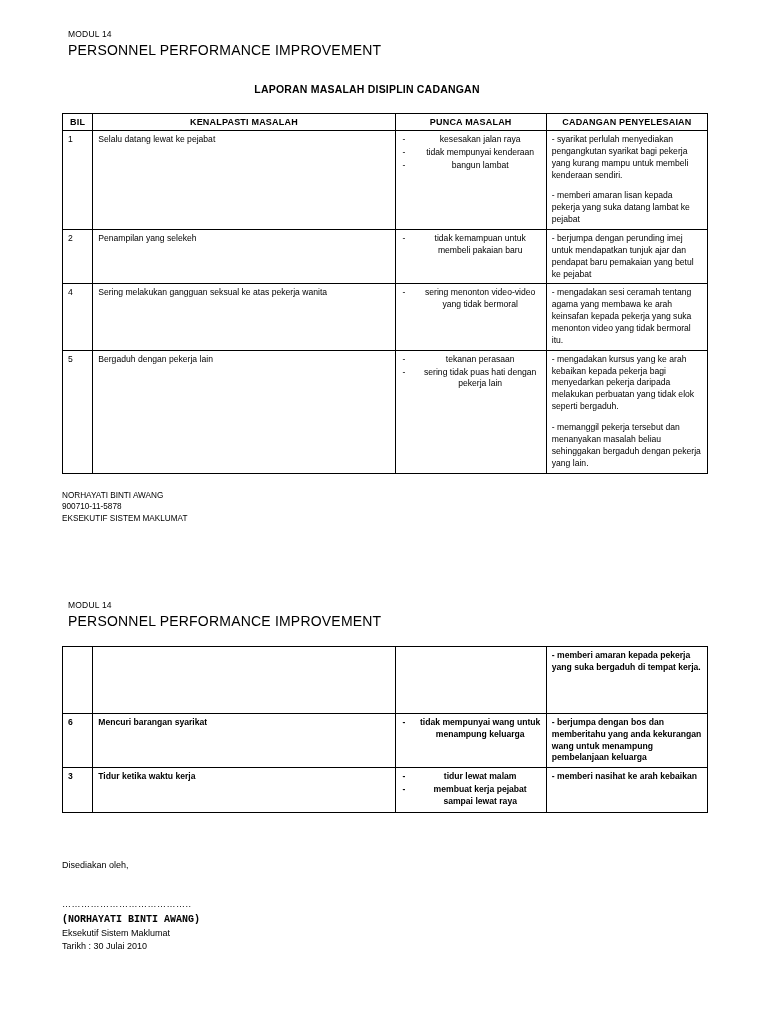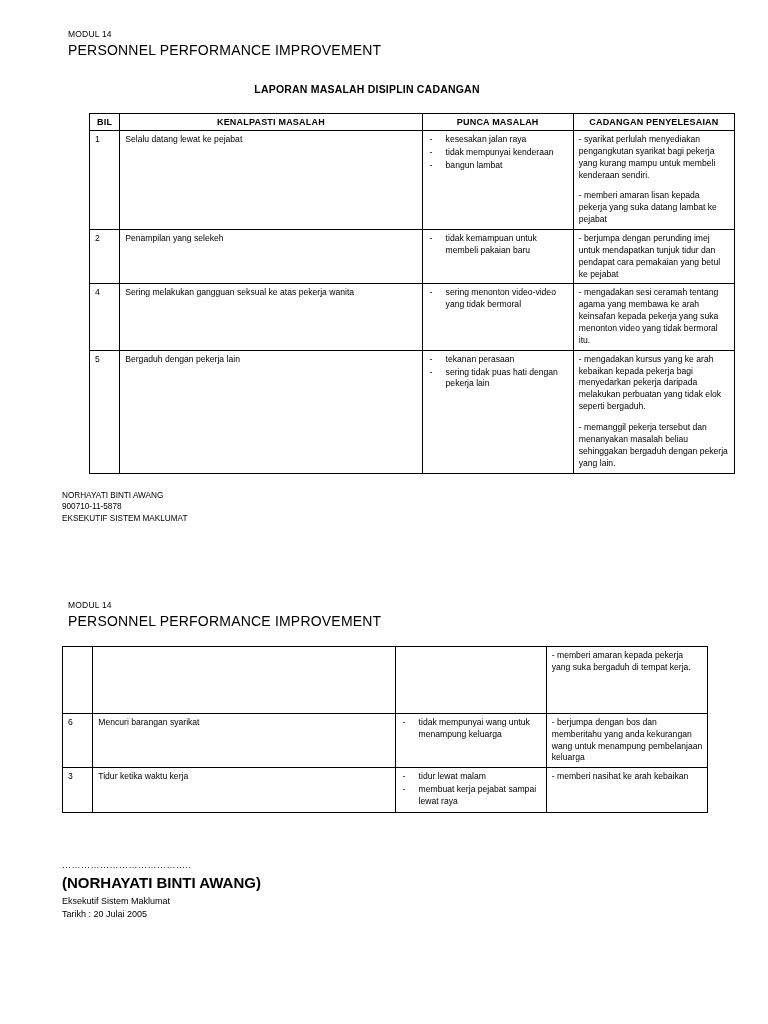--- a/index.html
+++ b/index.html
@@ -35,21 +35,20 @@
     font-weight: bold;
     font-size: 10.5px;
     margin-top: 22px;
     letter-spacing: 0.2px;
   }
   table.main {
     border-collapse: collapse;
     width: 646px;
     margin-top: 18px;
     table-layout: fixed;
-    margin-left: 27px;
   }
   table.main td, table.main th {
     border: 1px solid #000;
     vertical-align: top;
     padding: 3px 4px 3px 5px;
     font-size: 8.6px;
     line-height: 1.38;
   }
   table.main th {
     text-align: center;
@@ -60,20 +59,21 @@
   }
   .col-bil { width: 30px; }
   .col-ken { width: 300px; }
   .col-pun { width: 150px; }
   .col-cad { width: 160px; }
   td.bil { text-align: left; padding-left: 4px; }
   ul.dash {
     margin: 0;
     padding: 0;
     list-style: none;
+    text-align: center;
   }
   ul.dash li {
     position: relative;
     padding-left: 18px;
     margin-bottom: 1px;
     line-height: 1.38;
   }
   ul.dash li:before {
     content: "-";
     position: absolute;
@@ -96,34 +96,36 @@
     width: 646px;
     margin-top: 14px;
     table-layout: fixed;
   }
   table.main2 td {
     border: 1px solid #000;
     vertical-align: top;
     padding: 3px 4px 3px 5px;
     font-size: 8.6px;
     line-height: 1.38;
+    font-weight: bold;
   }
   .footer {
     margin-top: 46px;
     font-size: 9px;
     line-height: 1.5;
   }
   .footer .dots {
     letter-spacing: 0.5px;
     font-size: 9px;
     margin-top: 26px;
   }
   .footer .name {
     font-weight: bold;
-    font-size: 15px;
+    font-size: 10px;
+    font-family: Liberation Mono, monospace;
   }
   .footer .role { font-size: 9px; }
   .footer .date { font-size: 9px; }
   .tall-row td { height: 60px; }
 </style>
 </head>
 <body>
 
 <div class="page">
 
@@ -167,21 +169,21 @@
       </tr>
       <tr>
         <td class="bil">2</td>
         <td>Penampilan yang selekeh</td>
         <td>
           <ul class="dash">
             <li>tidak kemampuan untuk membeli pakaian baru</li>
           </ul>
         </td>
         <td>
-          <p class="para">- berjumpa dengan perunding imej untuk mendapatkan tunjuk tidur dan pendapat cara pemakaian yang betul ke pejabat</p>
+          <p class="para">- berjumpa dengan perunding imej untuk mendapatkan tunjuk ajar dan pendapat baru pemakaian yang betul ke pejabat</p>
         </td>
       </tr>
       <tr>
         <td class="bil">4</td>
         <td>Sering melakukan gangguan seksual ke atas pekerja wanita</td>
         <td>
           <ul class="dash">
             <li>sering menonton video-video yang tidak bermoral</li>
           </ul>
         </td>
@@ -255,22 +257,23 @@
           </ul>
         </td>
         <td>
           <p class="para">- memberi nasihat ke arah kebaikan</p>
         </td>
       </tr>
     </tbody>
   </table>
 
   <div class="footer">
+    <div>Disediakan oleh,</div>
     <div class="dots">…………………………………..</div>
     <div class="name">(NORHAYATI BINTI AWANG)</div>
     <div class="role">Eksekutif Sistem Maklumat</div>
     <div class="date">
       <span>Tarikh</span>
-      <span>:  20 Julai 2005</span>
+      <span>:  30 Julai 2010</span>
     </div>
   </div>
 
 </div>
 
 </body></html>

